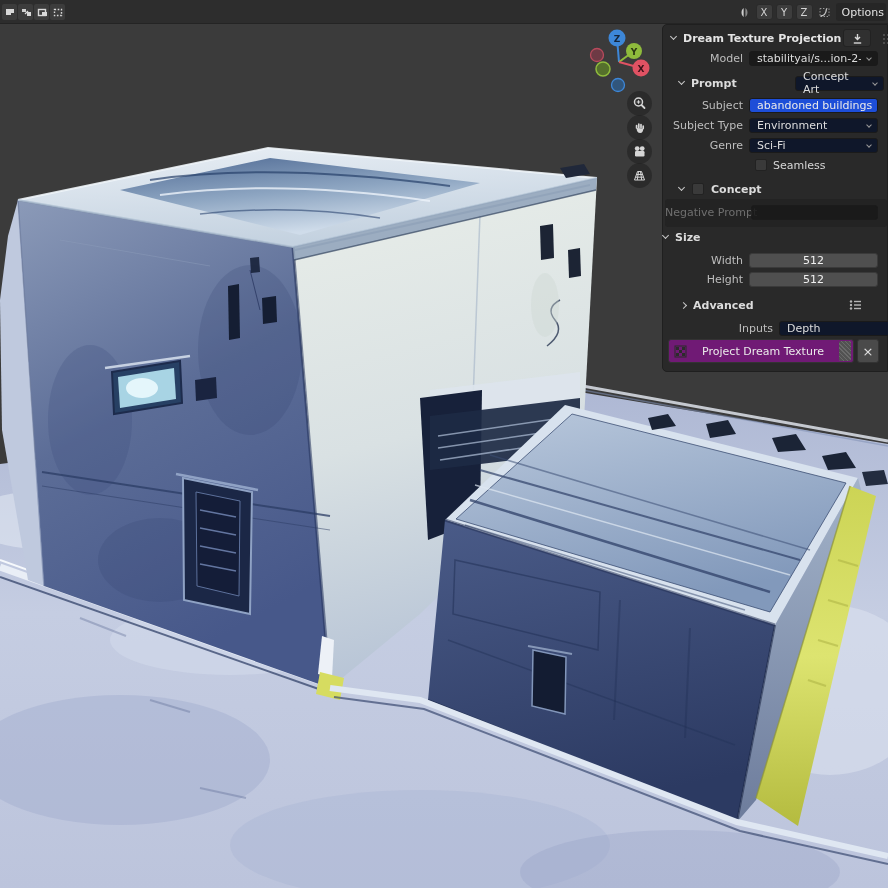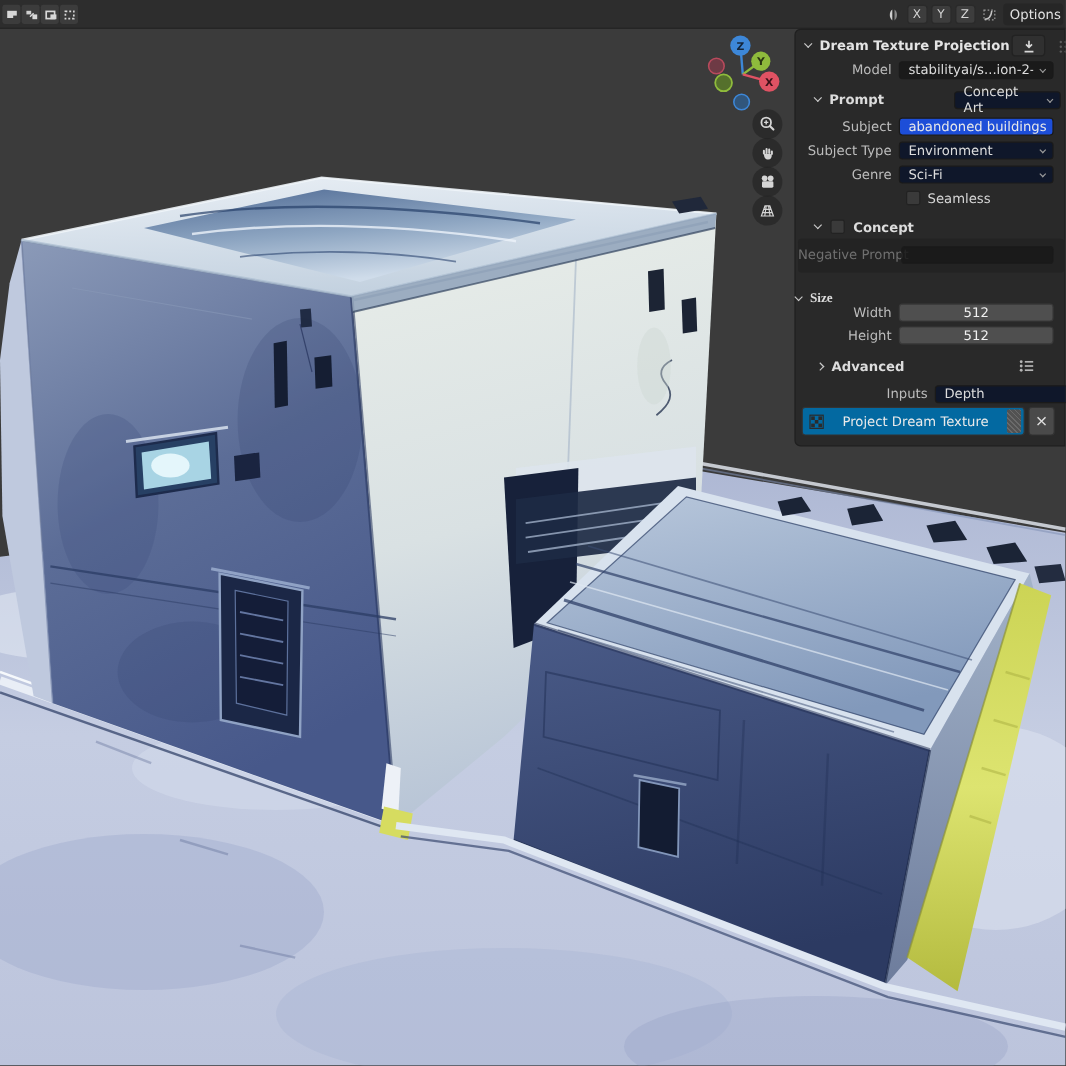--- a/index.html
+++ b/index.html
@@ -48,21 +48,21 @@
   .chev.sm { width:4px; height:4px; border-color:#999; position:absolute; right:6px; top:4px; transform:rotate(45deg); }
   .hdr-title { color:#e4e4e4; font-weight:bold; margin-left:7px; }
   .sub-title { color:#dcdcdc; font-weight:bold; margin-left:7px; }
   .checkbox { width:12px; height:12px; background:#3a3a3a; border:1px solid #222; border-radius:2px; }
   .negbody { position:absolute; left:2px; width:222px; height:28px; background:#232323; border-radius:3px; }
   .dl-btn { position:absolute; right:18px; top:0px; width:28px; height:18px; background:#303030;
     border:1px solid #222; border-radius:3px; display:flex; align-items:center; justify-content:center; }
   .dots { position:absolute; right:3px; top:5px; width:3px; height:3px; color:#5a5a5a; }
   .dots i { position:absolute; width:2px; height:2px; background:#5a5a5a; border-radius:50%;
     box-shadow:4px 0 0 #5a5a5a, 0 4px 0 #5a5a5a, 4px 4px 0 #5a5a5a, 0 8px 0 #5a5a5a, 4px 8px 0 #5a5a5a; }
-  .action-btn { position:absolute; left:5px; width:186px; height:24px; background:#0369a1;
+  .action-btn { position:absolute; left:5px; width:186px; height:24px; background:#701a75;
     border:1px solid #333; border-radius:3px; color:#eaeaea; display:flex; align-items:center; }
   .action-label { flex:1; text-align:center; }
   .grip { width:12px; height:20px; margin-right:2px; border-radius:2px;
     background:#525252;
     background-image:
       repeating-linear-gradient(45deg, rgba(255,255,255,.14) 0 1px, transparent 1px 3px); }
   .xbtn { position:absolute; left:194px; width:22px; height:24px; background:#4a4a4a;
     border:1px solid #333; border-radius:3px; color:#e0e0e0; font-size:13px;
     display:flex; align-items:center; justify-content:center; }
 </style>
@@ -422,21 +422,21 @@
 
     <div class="negbody" style="top:174px;">
       <div class="prow" style="top:6px; height:15px;">
         <span class="lbl" style="color:#6f6f6f;">Negative Prompt</span>
         <div class="fld txtfld" style="width:127px; background:#191919; opacity:.85;">
           <span></span>
         </div>
       </div>
     </div>
 
-    <div class="prow" style="top:216px; height:16px; padding-left:0;font-family:Liberation Serif, serif;">
+    <div class="prow" style="top:204px; height:16px; padding-left:0;">
       <span class="chev down"></span>
       <span class="sub-title">Size</span>
     </div>
 
     <div class="prow" style="top:228px; height:15px;">
       <span class="lbl">Width</span>
       <div class="fld slider w129">
         <span>512</span>
       </div>
     </div>

